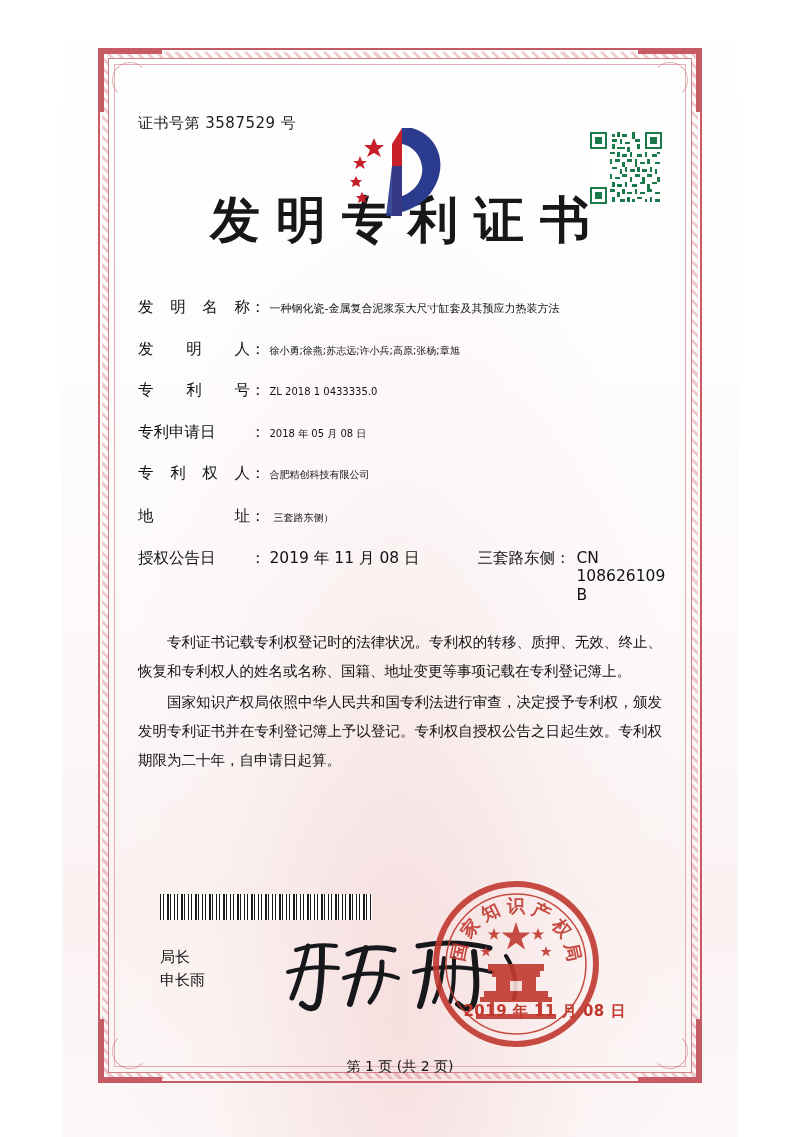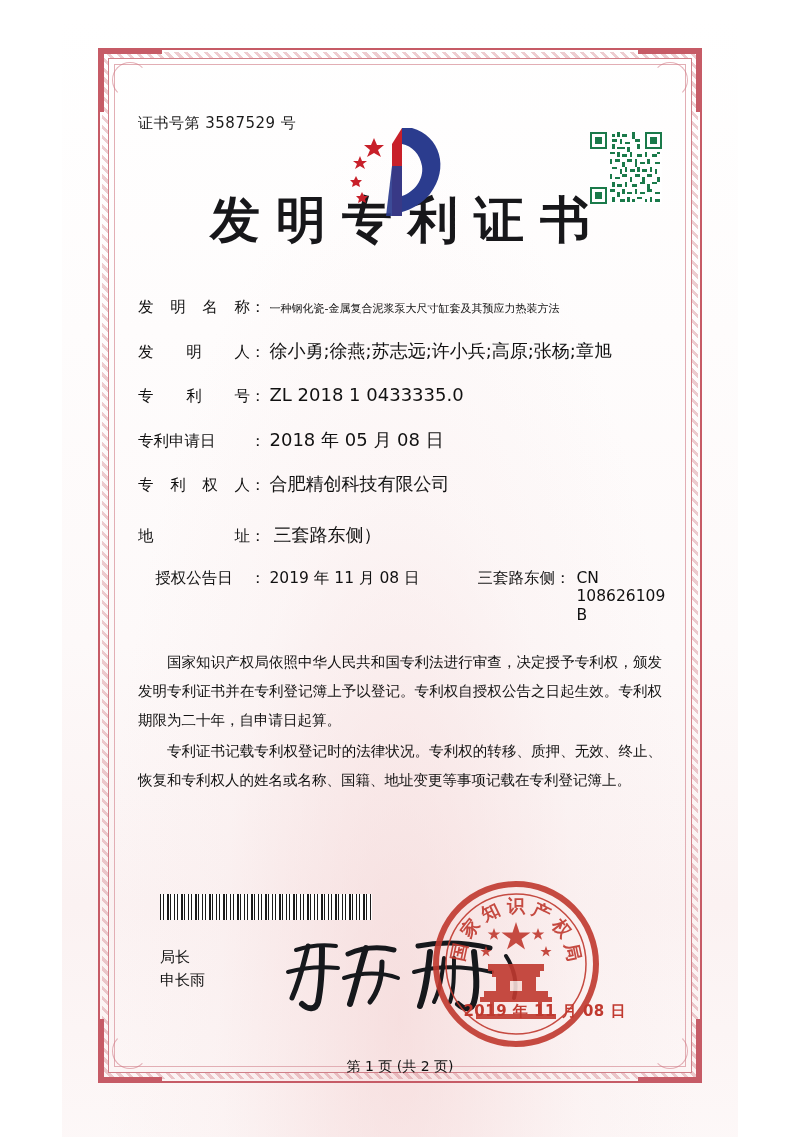--- a/index.html
+++ b/index.html
@@ -132,32 +132,32 @@
     font-size: 15.5px;
     color: #111;
   }
   .field-label span { display: inline-block; }
   .field-colon {
     flex: 0 0 auto;
     margin-right: 4px;
   }
   .field-value {
     flex: 1;
-    font-size: 18px;
+    font-size: 10px;
     color: #111;
   }
   .field-value.small { font-size: 11px; }
   .field-value .line2 { display: block; margin-top: 6px; margin-left: 4px; }
 
   .row-two {
     display: flex;
     align-items: baseline;
     margin-bottom: 8px;
   }
-  .row-two .left-label { width: 112px; flex: 0 0 112px; display: flex; justify-content: center; }
+  .row-two .left-label { width: 112px; flex: 0 0 112px; display: flex; justify-content: flex-start; }
   .row-two .left-value { flex: 0 0 208px; }
   .row-two .right-label { flex: 0 0 auto; margin-right: 6px; }
   .row-two .right-value { flex: 1; }
 
   .paragraphs {
     margin-top: 24px;
     font-size: 14.5px;
     line-height: 2.0;
     color: #111;
     text-align: justify;
@@ -426,22 +426,22 @@
         </div>
         <div class="field-colon">：</div>
         <div class="left-value">2019 年 11 月 08 日</div>
         <div class="right-label">三套路东侧：</div>
         <div class="right-value">CN 108626109 B</div>
       </div>
 
     </div>
 
     <div class="paragraphs">
+      <p>专利证书记载专利权登记时的法律状况。专利权的转移、质押、无效、终止、恢复和专利权人的姓名或名称、国籍、地址变更等事项记载在专利登记簿上。</p>
       <p>国家知识产权局依照中华人民共和国专利法进行审查，决定授予专利权，颁发发明专利证书并在专利登记簿上予以登记。专利权自授权公告之日起生效。专利权期限为二十年，自申请日起算。</p>
-      <p>专利证书记载专利权登记时的法律状况。专利权的转移、质押、无效、终止、恢复和专利权人的姓名或名称、国籍、地址变更等事项记载在专利登记簿上。</p>
     </div>
 
   </div>
 
   <div class="lower">
 
     <div class="barcode"></div>
 
     <div class="director">
       <div>局长</div>

